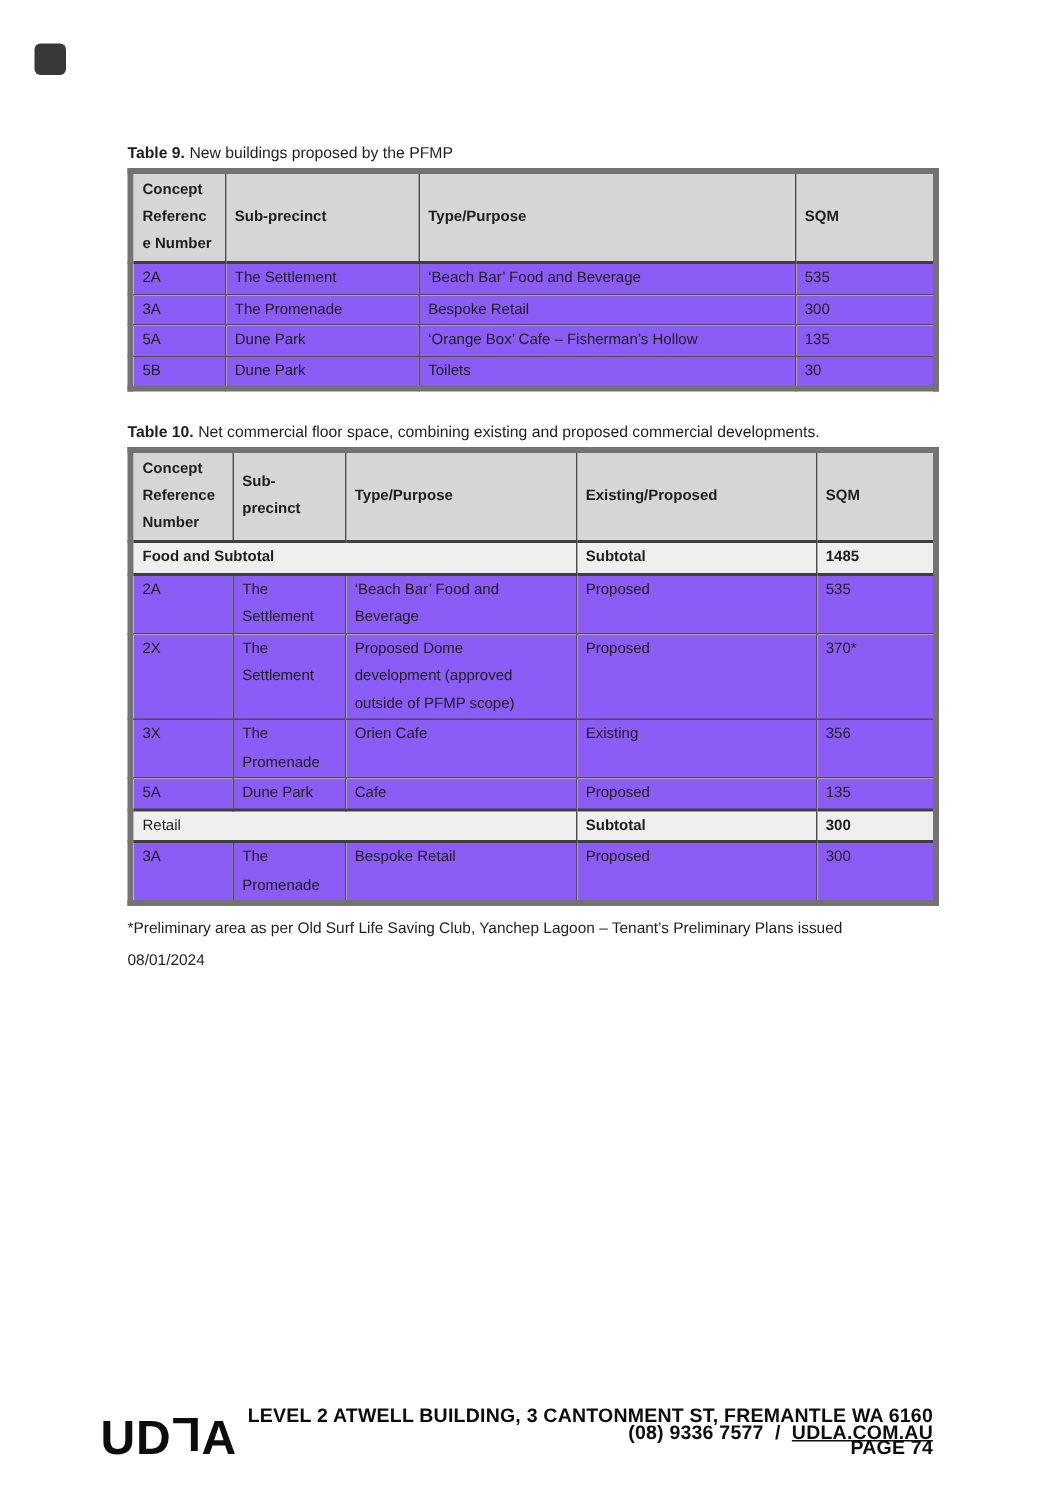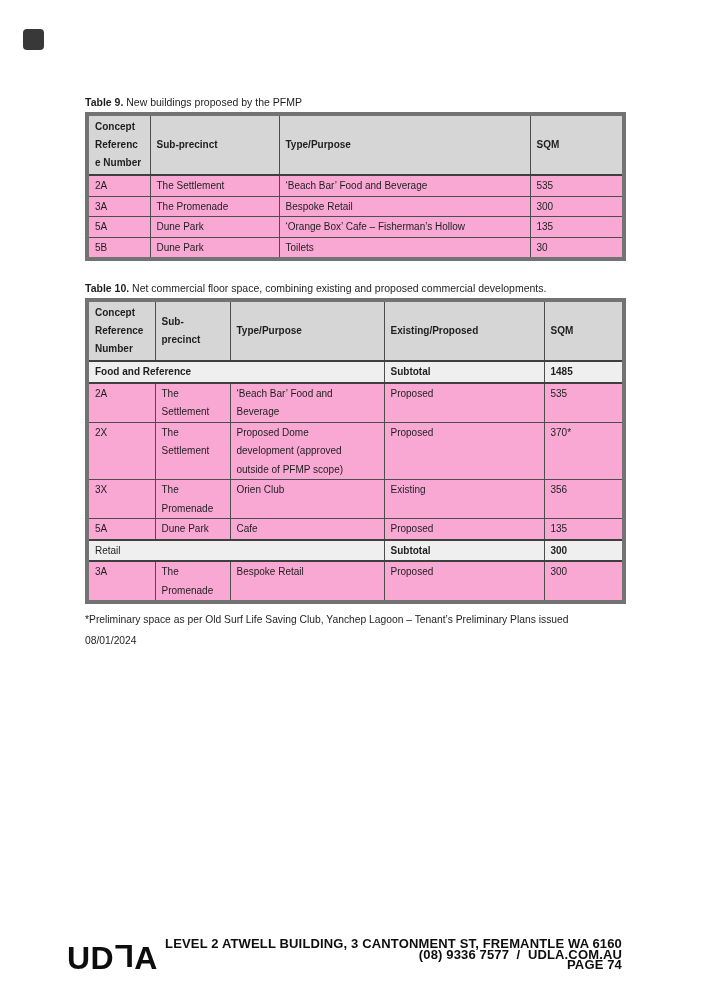--- a/index.html
+++ b/index.html
@@ -23,39 +23,39 @@
     border:1px solid #4d4d4d; text-align:left; white-space:pre-line;
     overflow:hidden;
   }
   .doc-table th {
     background:#d6d6d6; font-weight:bold; vertical-align:middle;
     line-height:18px; padding:2px 6px;
   }
   .doc-table thead th { border-bottom:2px solid #3f3f3f; }
   .doc-table td {
     vertical-align:top; line-height:18.5px; padding:1px 6px 0 6px;
-    background:#f9a8d4;
+    background:#8b5cf6;
   }
   .doc-table tr.subtotal td {
     background:#efefef; border-top:2px solid #3f3f3f; border-bottom:2px solid #3f3f3f;
   }
   .doc-table td.bold { font-weight:bold; }
   .footnote { margin-top:5px; font-size:10.3px; line-height:21px; }
   .footnote .italic { }
   .logo {
     position:absolute; left:67px; top:941px; font-size:32px; line-height:34px;
     font-weight:bold; letter-spacing:0.5px; color:#0d0d0d;
   }
   .logo .flip { display:inline-block; transform:rotate(180deg); position:relative; top:-2px; }
   .footer-right {
     position:absolute; right:83px; top:939px; text-align:right;
     font-size:13px; line-height:10.5px; font-weight:bold;
     letter-spacing:0.15px; color:#0d0d0d;
   }
-  .footer-right .website { }
+  .footer-right .website { text-decoration:underline; }
 </style>
 </head>
 <body>
 
 <div class="page">
 
   <div class="corner-marker"></div>
 
   <div class="content">
 
@@ -127,21 +127,21 @@
 Number</th>
                 <th>Sub-
 precinct</th>
                 <th>Type/Purpose</th>
                 <th>Existing/Proposed</th>
                 <th>SQM</th>
               </tr>
             </thead>
             <tbody>
               <tr class="subtotal">
-                <td colspan="3" class="bold">Food and Reference</td>
+                <td colspan="3" class="bold">Food and Subtotal</td>
                 <td class="bold">Subtotal</td>
                 <td class="bold">1485</td>
               </tr>
               <tr class="data">
                 <td>2A</td>
                 <td>The
 Settlement</td>
                 <td>‘Beach Bar’ Food and
 Beverage</td>
                 <td>Proposed</td>
@@ -154,21 +154,21 @@
                 <td>Proposed Dome
 development (approved
 outside of PFMP scope)</td>
                 <td>Proposed</td>
                 <td>370*</td>
               </tr>
               <tr class="data">
                 <td>3X</td>
                 <td>The
 Promenade</td>
-                <td>Orien Club</td>
+                <td>Orien Cafe</td>
                 <td>Existing</td>
                 <td>356</td>
               </tr>
               <tr class="data">
                 <td>5A</td>
                 <td>Dune Park</td>
                 <td>Cafe</td>
                 <td>Proposed</td>
                 <td>135</td>
               </tr>
@@ -184,21 +184,21 @@
                 <td>Bespoke Retail</td>
                 <td>Proposed</td>
                 <td>300</td>
               </tr>
             </tbody>
           </table>
         </div>
     </div>
 
     <div class="footnote">
-      <div><span>*Preliminary space as per </span><span class="italic">Old Surf Life Saving Club, Yanchep Lagoon – Tenant’s Preliminary Plans</span><span> issued</span></div>
+      <div><span>*Preliminary area as per </span><span class="italic">Old Surf Life Saving Club, Yanchep Lagoon – Tenant’s Preliminary Plans</span><span> issued</span></div>
       <div>08/01/2024</div>
     </div>
 
   </div>
 
   <div class="logo"><span>U</span><span>D</span><span class="flip">L</span><span>A</span></div>
 
   <div class="footer-right">
     <div>LEVEL 2 ATWELL BUILDING, 3 CANTONMENT ST, FREMANTLE WA 6160</div>
     <div><span>(08) 9336 7577</span>&nbsp;&nbsp;<span>/</span>&nbsp;&nbsp;<span class="website">UDLA.COM.AU</span></div>

